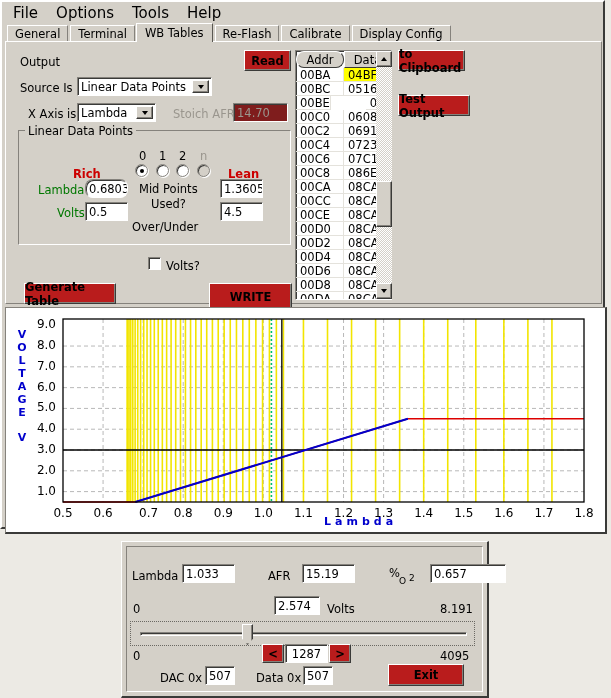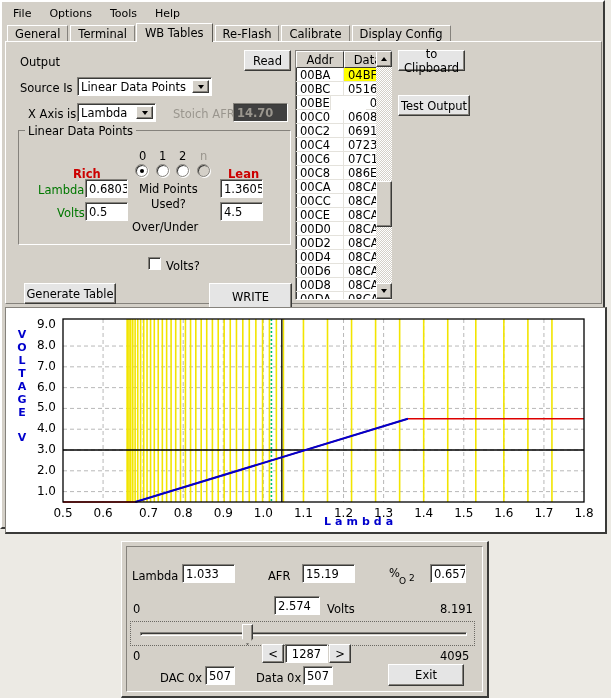--- a/index.html
+++ b/index.html
@@ -13,21 +13,21 @@
   #app{position:absolute;left:0;top:0;width:611px;height:698px;}
   .win{
     position:absolute;left:0;top:0;width:605px;height:529px;
     background:#d4d0c8;
     border-top:2px solid #fff;border-left:2px solid #fff;
     border-right:2px solid #3a3a38;border-bottom:2px solid #3a3a38;
     box-sizing:border-box;
   }
   
   .menubar{position:absolute;left:2px;top:2px;height:18px;display:flex;align-items:center;gap:0;}
-  .menu-item{padding:2px 9px;font-size:11px;cursor:default;}
+  .menu-item{padding:2px 9px;font-size:15px;cursor:default;}
   
   .tabstrip{position:absolute;left:5px;top:21px;height:19px;display:flex;align-items:flex-end;}
   .tab{
     height:17px;line-height:16px;padding:0 7px;margin-right:2px;
     background:#d4d0c8;font-size:11.5px;
     border-top:1px solid #fff;border-left:1px solid #fff;
     border-right:1px solid #85827c;
     box-sizing:border-box;cursor:default;white-space:nowrap;
   }
   .tab.active{
@@ -37,38 +37,38 @@
   .tabbody{
     position:absolute;left:3px;top:39px;width:597px;height:263px;
     background:#d4d0c8;
     border-top:1px solid #fff;border-left:1px solid #fff;
     border-right:1px solid #85827c;border-bottom:1px solid #85827c;
     box-sizing:border-box;
   }
   
   .lbl{position:absolute;font-size:11.5px;white-space:nowrap;}
   .btn{
-    position:absolute;background:#e5e5e5;
+    position:absolute;background:#b91c1c;
     border-top:1px solid #fff;border-left:1px solid #fff;
     border-right:1px solid #3a3a38;border-bottom:1px solid #3a3a38;
     box-shadow:inset -1px -1px 0 #85827c;
     font-family:"DejaVu Sans","Liberation Sans",sans-serif;font-size:11.5px;
     display:flex;align-items:center;justify-content:center;
-    box-sizing:border-box;cursor:default;text-align:center;
+    box-sizing:border-box;cursor:default;text-align:left;font-weight:bold;
   }
   .txt{
     position:absolute;background:#fff;
     border-top:1px solid #85827c;border-left:1px solid #85827c;
     border-right:1px solid #fff;border-bottom:1px solid #fff;
     box-shadow:inset 1px 1px 0 #3a3a38;
     font-size:11.5px;box-sizing:border-box;
     display:flex;align-items:center;padding-left:3px;
     overflow:hidden;white-space:nowrap;
   }
-  .txt.dis{background:#404040;color:#9a968e;font-weight:bold;}
+  .txt.dis{background:#7f1d1d;color:#9a968e;}
   .combo{
     position:absolute;background:#fff;
     border-top:1px solid #85827c;border-left:1px solid #85827c;
     border-right:1px solid #fff;border-bottom:1px solid #fff;
     box-shadow:inset 1px 1px 0 #3a3a38;
     font-size:11.5px;box-sizing:border-box;
     display:flex;align-items:center;padding-left:3px;cursor:default;
   }
   .combo .arrowbox{
     position:absolute;right:2px;top:2px;bottom:2px;width:15px;
@@ -231,37 +231,37 @@
         <div class="radio" style="left:137px;top:33px;"></div>
         <div class="radio" style="left:157px;top:33px;"></div>
         <div class="radio dis" style="left:178px;top:33px;"></div>
 
         <div class="lbl" style="left:120px;top:51px;">Mid Points</div>
         <div class="lbl" style="left:132px;top:66px;">Used?</div>
 
         <div class="lbl" style="left:19px;top:52px;color:#007700;">Lambda</div>
         <div class="lbl" style="left:38px;top:75px;color:#007700;">Volts</div>
 
-        <div class="txt" style="left:66px;top:48px;width:43px;height:19px;">0.6803</div>
+        <div class="txt" style="left:66px;top:48px;width:43px;height:19px;border-radius:8px;">0.6803</div>
         <div class="txt" style="left:66px;top:71px;width:43px;height:19px;">0.5</div>
         <div class="txt" style="left:201px;top:48px;width:43px;height:19px;">1.3605</div>
         <div class="txt" style="left:201px;top:71px;width:43px;height:19px;">4.5</div>
 
         <div class="lbl" style="left:113px;top:89px;">Over/Under</div>
       </div>
 
       <div class="check" style="left:142px;top:215px;"></div>
       <div class="lbl" style="left:160px;top:217px;">Volts?</div>
 
       <div class="btn" style="left:18px;top:241px;width:92px;height:21px;">Generate Table</div>
       <div class="btn" style="left:203px;top:241px;width:83px;height:27px;">WRITE</div>
 
       <div class="listwrap" style="left:289px;top:8px;width:97px;height:250px;">
         <div class="lhead">
-          <div class="hc" style="width:48px;height:17px;">Addr</div>
+          <div class="hc" style="width:48px;height:17px;border-radius:8px;">Addr</div>
           <div class="hc" style="width:47px;height:17px;">Data</div>
         </div>
         <div id="tbody" style="position:absolute;left:0;top:17px;right:0;">
             <div class="lrow">
               <div class="c" style="width: 48px;">00BA</div>
               <div class="c hl" style="width: 47px;">04BF</div>
             </div>
             <div class="lrow">
               <div class="c" style="width: 48px;">00BC</div>
               <div class="c" style="width: 47px;">0516</div>
@@ -466,21 +466,21 @@
 
     <div class="lbl" style="left:10px;top:27px;">Lambda</div>
     <div class="txt" style="left:60px;top:22px;width:53px;height:19px;">1.033</div>
 
     <div class="lbl" style="left:146px;top:27px;">AFR</div>
     <div class="txt" style="left:180px;top:22px;width:53px;height:19px;">15.19</div>
 
     <div class="lbl" style="left:267px;top:24px;">%</div>
     <div class="lbl" style="left:277px;top:34px;font-size:9px;overflow:hidden;height:9px;">O</div>
     <div class="lbl" style="left:287px;top:31px;font-size:9px;">2</div>
-    <div class="txt" style="left:308px;top:22px;width:36px;height:19px;">0.657</div>
+    <div class="txt" style="left:308px;top:22px;width:76px;height:19px;">0.657</div>
 
     <div class="lbl" style="left:11px;top:60px;">0</div>
     <div class="txt" style="left:152px;top:54px;width:46px;height:19px;">2.574</div>
     <div class="lbl" style="left:205px;top:60px;">Volts</div>
     <div class="lbl" style="left:318px;top:60px;">8.191</div>
 
     <div class="sliderbox" style="left:8px;top:79px;width:345px;height:25px;">
       <div class="slidertrack" style="left:9px;top:10px;width:327px;"></div>
       <div class="thumb" style="left:111px;top:2px;"></div>
     </div>

